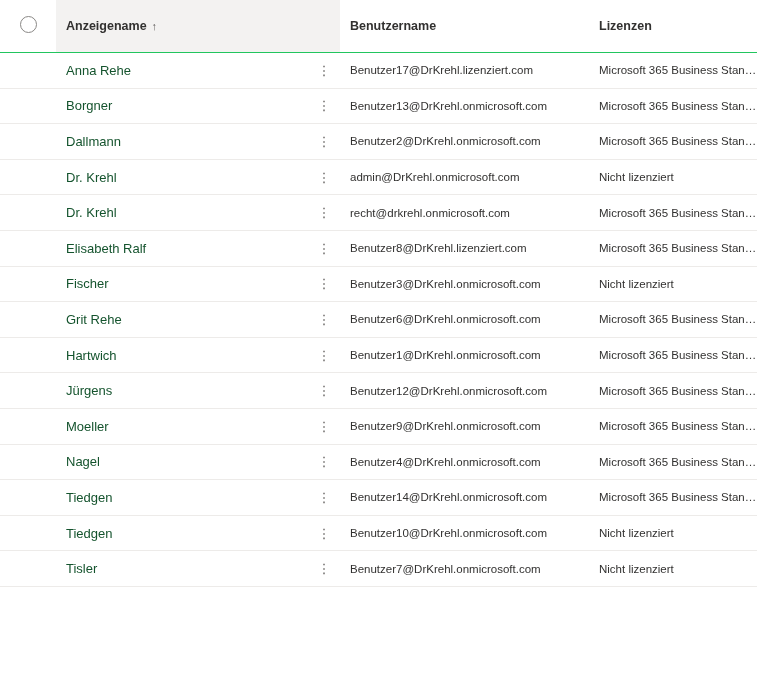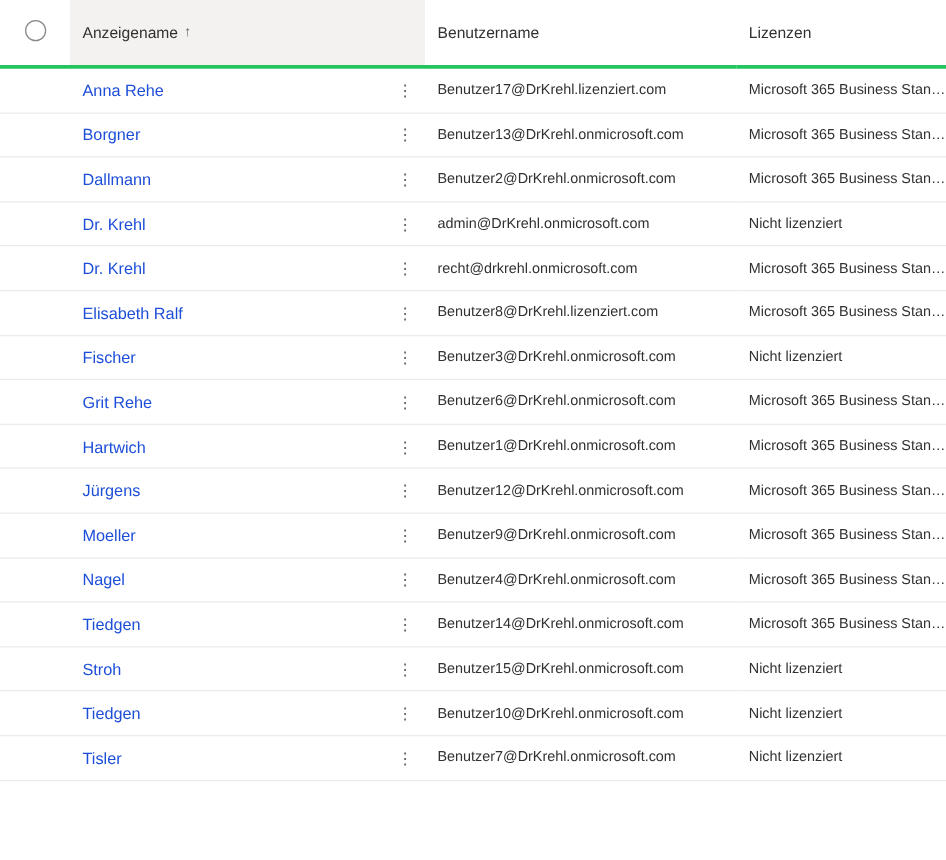--- a/index.html
+++ b/index.html
@@ -23,26 +23,26 @@
 
   .user-table col.col-select { width: 56px; }
   .user-table col.col-name   { width: 252px; }
   .user-table col.col-menu   { width: 32px; }
   .user-table col.col-user   { width: 249px; }
   .user-table col.col-lic    { width: 168px; }
 
   thead th {
     height: 52px;
     padding: 0;
-    font-weight: 400;
+    font-weight: 700;
     font-size: 12.5px;
     color: #323130;
     text-align: left;
     vertical-align: middle;
-    border-bottom: 3px solid #22c55e;
+    border-bottom: 1px solid #22c55e;
     background: #ffffff;
   }
 
   thead th.sorted-col {
     background: #f3f2f1;
   }
 
   .th-inner {
     padding-left: 10px;
     display: flex;
@@ -76,21 +76,21 @@
     border-bottom: 1px solid #edebe9;
     font-size: 12.5px;
     color: #323130;
     vertical-align: middle;
     background: #ffffff;
   }
 
   td.name-cell {
     padding-left: 10px;
     font-size: 13px;
-    color: #1d4ed8;
+    color: #14532d;
     white-space: nowrap;
     overflow: hidden;
     text-overflow: ellipsis;
   }
 
   td.menu-cell {
     text-align: center;
     color: #605e5c;
     font-size: 13px;
     line-height: 1;
@@ -246,27 +246,20 @@
     </tr>
     <tr>
       <td class="select-cell"></td>
       <td class="name-cell">Tiedgen</td>
       <td class="menu-cell"><span class="menu-dots">⋮</span></td>
       <td class="user-cell">Benutzer14@DrKrehl.onmicrosoft.com</td>
       <td class="lic-cell">Microsoft 365 Business Standard</td>
     </tr>
     <tr>
       <td class="select-cell"></td>
-      <td class="name-cell">Stroh</td>
-      <td class="menu-cell"><span class="menu-dots">⋮</span></td>
-      <td class="user-cell">Benutzer15@DrKrehl.onmicrosoft.com</td>
-      <td class="lic-cell">Nicht lizenziert</td>
-    </tr>
-    <tr>
-      <td class="select-cell"></td>
       <td class="name-cell">Tiedgen</td>
       <td class="menu-cell"><span class="menu-dots">⋮</span></td>
       <td class="user-cell">Benutzer10@DrKrehl.onmicrosoft.com</td>
       <td class="lic-cell">Nicht lizenziert</td>
     </tr>
     <tr>
       <td class="select-cell"></td>
       <td class="name-cell">Tisler</td>
       <td class="menu-cell"><span class="menu-dots">⋮</span></td>
       <td class="user-cell">Benutzer7@DrKrehl.onmicrosoft.com</td>

